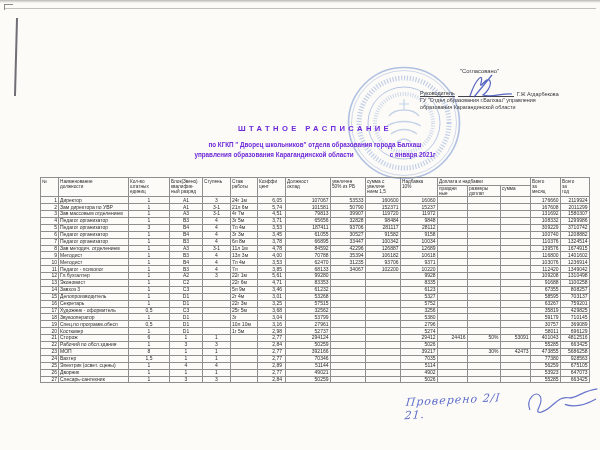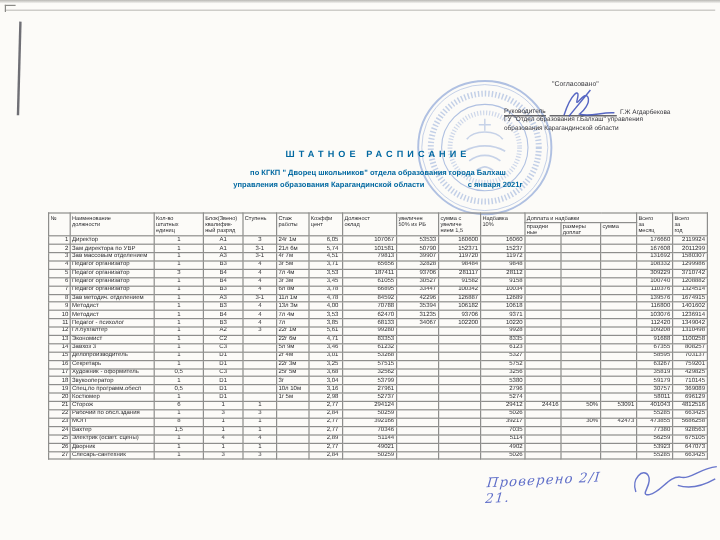--- a/index.html
+++ b/index.html
@@ -15,21 +15,21 @@
   .stamp{position:absolute;left:345px;top:64px;filter:blur(.4px);}
   
   .approval{position:absolute;left:420px;top:68px;width:176px;font-size:5.4px;line-height:6.2px;color:#35353b;}
   .approval .status{margin-left:40px;margin-bottom:16px;font-size:5.8px;}
   .approval .role-line{position:relative;display:flex;align-items:flex-end;border-bottom:0;}
   .approval .role{display:inline-block;}
   .approval .sig-space{display:inline-block;width:56px;border-bottom:.8px solid #44444a;margin:0 3px;position:relative;height:6px;}
   .approval .role-underline{border-bottom:.8px solid #44444a;}
   .sig1{position:absolute;left:6px;bottom:-2px;}
   
-  .titles{position:absolute;left:40px;top:124px;width:550px;text-align:center;color:#0369a1;}
+  .titles{position:absolute;left:40px;top:124px;width:550px;text-align:center;color:#6d28d9;}
   .title-main{font-size:7.6px;font-weight:bold;letter-spacing:3.4px;margin-bottom:8px;}
   .title-l2{font-size:6.3px;font-weight:bold;margin-bottom:3px;}
   .title-l3{font-size:6.3px;font-weight:bold;display:flex;justify-content:center;gap:36px;}
   
   .sched{position:absolute;left:40px;top:177px;border-collapse:collapse;table-layout:fixed;width:549px;color:#2d2d30;}
   .sched th,.sched td{border:.6px solid #8e8e8c;padding:0 1px;overflow:hidden;}
   .sched th{font-weight:normal;font-size:4.7px;line-height:1.1;white-space:pre-line;text-align:left;vertical-align:top;padding-top:.5px;}
   .sched th.group{height:6px;vertical-align:middle;}
   .sched td{font-size:5px;line-height:1.05;height:5.9px;white-space:nowrap;}
   td.c0{text-align:right;}

